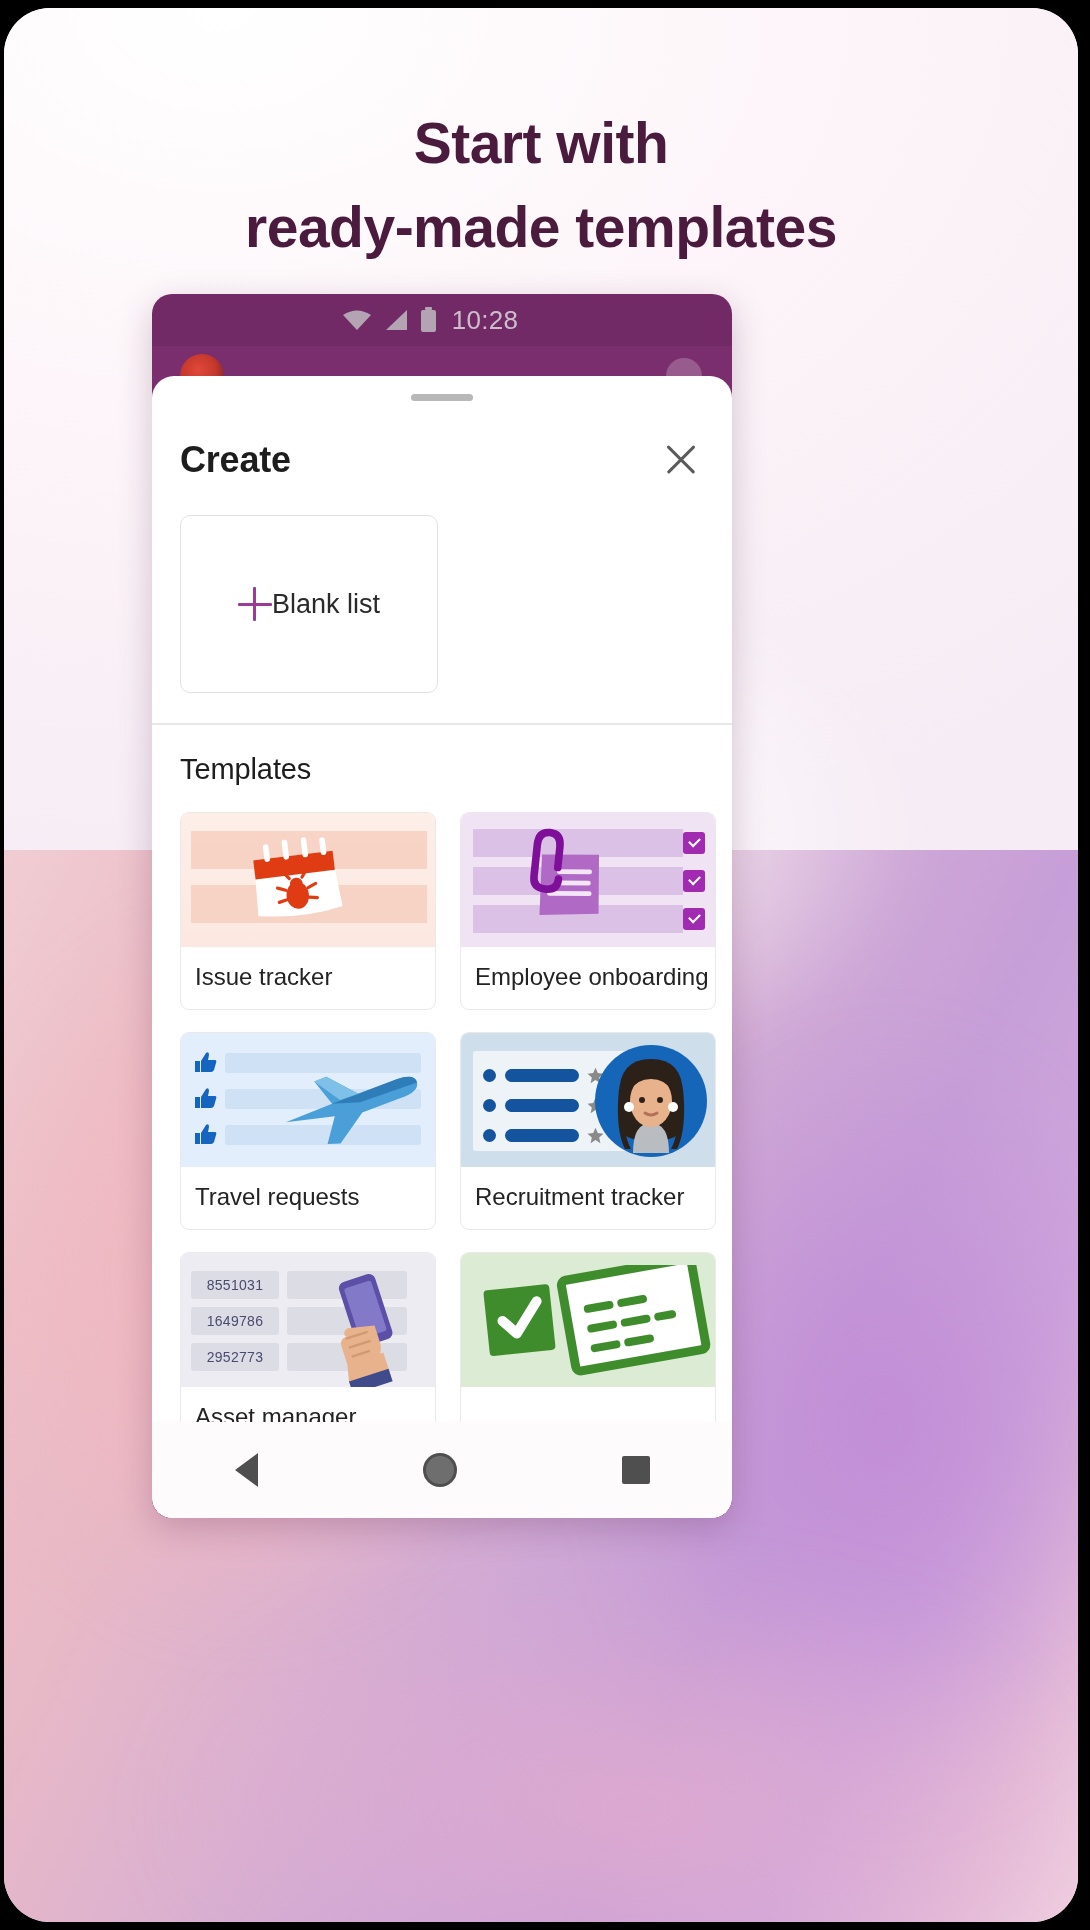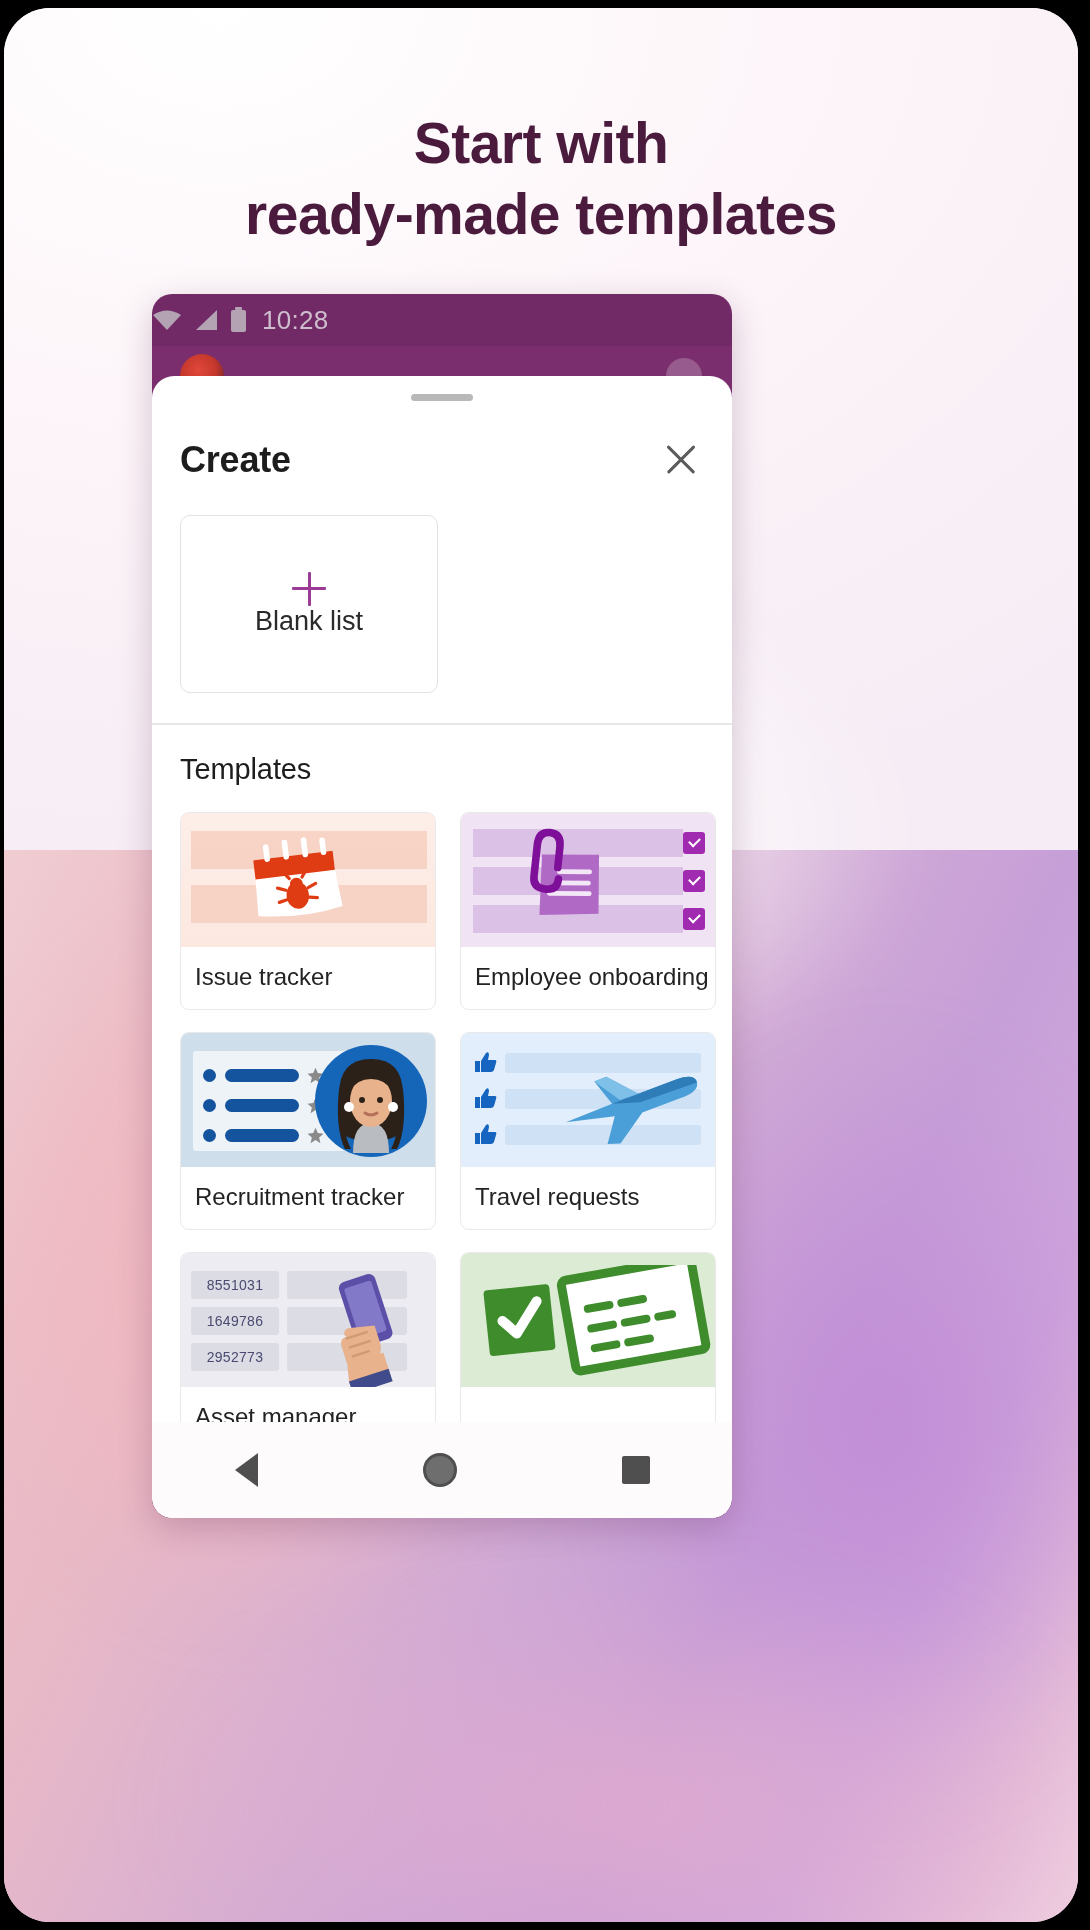--- a/index.html
+++ b/index.html
@@ -66,38 +66,38 @@
     position: absolute;
     left: 0; top: 100px; width: 100%;
     text-align: center;
     color: #4a1b3d;
     font-size: 57px;
     font-weight: bold;
     line-height: 1.25;
     letter-spacing: -0.5px;
     z-index: 5;
   }
-  #headline .l2 { display: block; }
+  #headline .l2 { display: block; margin-top: 13px; }
 
   
   #phone {
     position: absolute;
     left: 148px; top: 286px;
     width: 580px; height: 1224px;
     border-radius: 20px;
     background: #722a66;
     overflow: hidden;
     z-index: 6;
     box-shadow: 0 10px 34px rgba(70,20,60,.22);
   }
 
   
   #statusbar {
     position: absolute; left: 0; top: 0; width: 100%; height: 52px;
-    display: flex; align-items: center; justify-content: flex-start;
+    display: flex; align-items: center; justify-content: center;
     gap: 11px; padding-right: 24px;
     color: #c6b5c6;
   }
   #statusbar .sb-time {
     font-size: 26px; color: #cdbdcd; margin-left: 4px; letter-spacing: .3px;
   }
   .ic-wifi { width: 30px; height: 22px; }
   .ic-signal { width: 26px; height: 22px; }
   .ic-batt { width: 17px; height: 26px; }
 
@@ -143,21 +143,21 @@
   }
   #close-btn::before { transform: rotate(45deg); }
   #close-btn::after  { transform: rotate(-45deg); }
 
   
   #blank-wrap { padding: 32px 28px 0 28px; }
   #blank-card {
     width: 258px; height: 178px;
     border: 1.5px solid #e2e2e2;
     border-radius: 10px;
-    display: flex; flex-direction: column;
+    display: flex; flex-direction: row;
     align-items: center; justify-content: center;
     cursor: pointer;
     background: #fff;
   }
   .plus-icon { position: relative; width: 34px; height: 34px; }
   .plus-icon::before, .plus-icon::after {
     content: ""; position: absolute; background: #9b3b96; border-radius: 1px;
   }
   .plus-icon::before { left: 15.5px; top: 0; width: 3px; height: 34px; }
   .plus-icon::after  { left: 0; top: 15.5px; width: 34px; height: 3px; }
@@ -446,20 +446,48 @@
                   <path d="M46 48 L78 45 M46 60 L78 57 M38 72 L80 68" stroke="#f3e6f7" stroke-width="5" stroke-linecap="round"></path>
                   <path d="M44 44 L44 22 Q44 8 32 8 Q20 8 20 22 L20 56 Q20 68 33 68 Q46 68 46 56" fill="none" stroke="#7e0f99" stroke-width="8" stroke-linecap="round"></path>
                 </g>
               </svg>
             </div>
             <div class="tpl-name">Employee onboarding</div>
           </div>
 
 
           <div class="tpl-card">
+            <div class="tpl-art art-travel">
+              <div class="row tr1"></div>
+              <div class="row tr2"></div>
+              <div class="row tr3"></div>
+              <svg class="thumb" style="top:18px;" viewBox="0 0 24 22">
+                <path d="M2 10 L7 10 L7 21 L2 21 Z" fill="#1565c0"></path>
+                <path d="M8 10 L13 2 Q16 0 16 4 L15 9 L22 9 Q24 9 23 12 L21 19 Q20 21 18 21 L8 21 Z" fill="#1565c0"></path>
+              </svg>
+              <svg class="thumb" style="top:54px;" viewBox="0 0 24 22">
+                <path d="M2 10 L7 10 L7 21 L2 21 Z" fill="#1565c0"></path>
+                <path d="M8 10 L13 2 Q16 0 16 4 L15 9 L22 9 Q24 9 23 12 L21 19 Q20 21 18 21 L8 21 Z" fill="#1565c0"></path>
+              </svg>
+              <svg class="thumb" style="top:90px;" viewBox="0 0 24 22">
+                <path d="M2 10 L7 10 L7 21 L2 21 Z" fill="#1565c0"></path>
+                <path d="M8 10 L13 2 Q16 0 16 4 L15 9 L22 9 Q24 9 23 12 L21 19 Q20 21 18 21 L8 21 Z" fill="#1565c0"></path>
+              </svg>
+              <svg viewBox="0 0 140 90" style="position:absolute;left:96px;top:24px;width:150px;height:96px;">
+                <g transform="rotate(-12 70 45)">
+                  <path d="M6 48 L52 40 L40 16 L52 14 L78 36 L116 30 Q134 28 134 37 Q134 46 116 48 L78 54 L52 78 L40 76 L52 52 Z" fill="#4a9fd8"></path>
+                  <path d="M52 40 L78 36 L116 30 Q134 28 134 37 L78 44 Z" fill="#2e7db8"></path>
+                  <path d="M40 16 L52 14 L78 36 L60 38 Z" fill="#7fc0e8"></path>
+                </g>
+              </svg>
+            </div>
+            <div class="tpl-name">Travel requests</div>
+          </div>
+
+          <div class="tpl-card">
             <div class="tpl-art art-recruit">
               <div class="panel"></div>
               <div class="bullet rr1"></div>
                 <div class="bar rr1"></div>
               <svg class="star" style="top:34px;" viewBox="0 0 20 20">
                 <path d="M10 1 L12.7 7.2 L19.4 7.8 L14.3 12.3 L15.8 19 L10 15.4 L4.2 19 L5.7 12.3 L0.6 7.8 L7.3 7.2 Z" fill="#8a8a8a"></path>
               </svg>
               <div class="bullet rr2"></div>
                 <div class="bar rr2"></div>
               <svg class="star" style="top:64px;" viewBox="0 0 20 20">
@@ -480,48 +508,20 @@
                   <path d="M82 44 Q86 86 76 104 L82 104 Q92 84 88 44 Z" fill="#2c2119"></path>
                   <circle cx="47" cy="55" r="3" fill="#2c2119"></circle>
                   <circle cx="65" cy="55" r="3" fill="#2c2119"></circle>
                   <path d="M50 68 Q56 72 62 68" stroke="#b5705a" stroke-width="3" fill="none" stroke-linecap="round"></path>
                   <circle cx="34" cy="62" r="5" fill="#ffffff"></circle>
                   <circle cx="78" cy="62" r="5" fill="#ffffff"></circle>
                 </svg>
               </div>
             </div>
             <div class="tpl-name">Recruitment tracker</div>
-          </div>
-
-          <div class="tpl-card">
-            <div class="tpl-art art-travel">
-              <div class="row tr1"></div>
-              <div class="row tr2"></div>
-              <div class="row tr3"></div>
-              <svg class="thumb" style="top:18px;" viewBox="0 0 24 22">
-                <path d="M2 10 L7 10 L7 21 L2 21 Z" fill="#1565c0"></path>
-                <path d="M8 10 L13 2 Q16 0 16 4 L15 9 L22 9 Q24 9 23 12 L21 19 Q20 21 18 21 L8 21 Z" fill="#1565c0"></path>
-              </svg>
-              <svg class="thumb" style="top:54px;" viewBox="0 0 24 22">
-                <path d="M2 10 L7 10 L7 21 L2 21 Z" fill="#1565c0"></path>
-                <path d="M8 10 L13 2 Q16 0 16 4 L15 9 L22 9 Q24 9 23 12 L21 19 Q20 21 18 21 L8 21 Z" fill="#1565c0"></path>
-              </svg>
-              <svg class="thumb" style="top:90px;" viewBox="0 0 24 22">
-                <path d="M2 10 L7 10 L7 21 L2 21 Z" fill="#1565c0"></path>
-                <path d="M8 10 L13 2 Q16 0 16 4 L15 9 L22 9 Q24 9 23 12 L21 19 Q20 21 18 21 L8 21 Z" fill="#1565c0"></path>
-              </svg>
-              <svg viewBox="0 0 140 90" style="position:absolute;left:96px;top:24px;width:150px;height:96px;">
-                <g transform="rotate(-12 70 45)">
-                  <path d="M6 48 L52 40 L40 16 L52 14 L78 36 L116 30 Q134 28 134 37 Q134 46 116 48 L78 54 L52 78 L40 76 L52 52 Z" fill="#4a9fd8"></path>
-                  <path d="M52 40 L78 36 L116 30 Q134 28 134 37 L78 44 Z" fill="#2e7db8"></path>
-                  <path d="M40 16 L52 14 L78 36 L60 38 Z" fill="#7fc0e8"></path>
-                </g>
-              </svg>
-            </div>
-            <div class="tpl-name">Travel requests</div>
           </div>
 
           <div class="tpl-card">
             <div class="tpl-art art-asset">
               <div class="idchip a1">8551031</div>
               <div class="gchip a1"></div>
               <div class="idchip a2">1649786</div>
               <div class="gchip a2"></div>
               <div class="idchip a3">2952773</div>
               <div class="gchip a3"></div>

